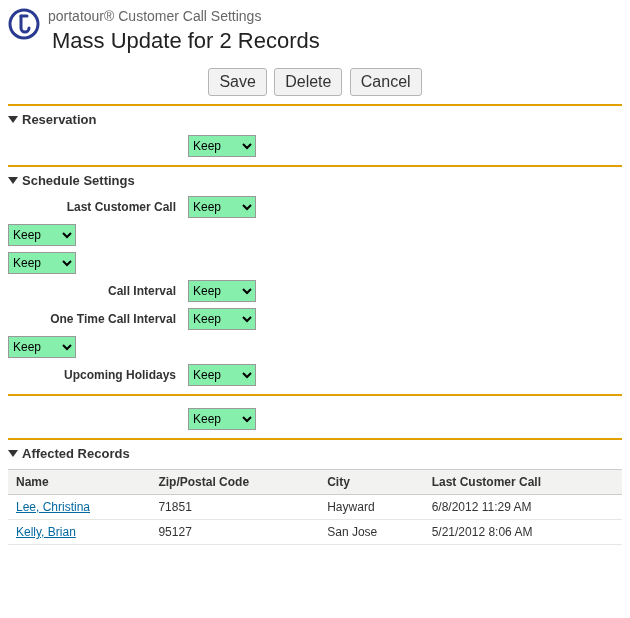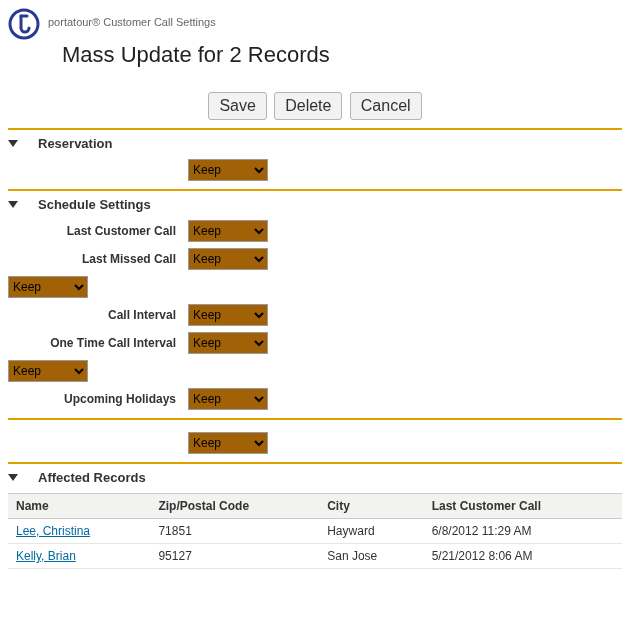--- a/index.html
+++ b/index.html
@@ -17,26 +17,25 @@
     align-items: flex-start;
     gap: 8px;
     margin-bottom: 10px;
   }
   .logo {
     width: 32px;
     height: 32px;
     flex-shrink: 0;
   }
   .header-text .breadcrumb {
-    font-size: 11px;
+    font-size: 14px;
     color: #666;
-    margin-top: 8px;
   }
   .header-text h1 {
-    margin: 14px;
+    margin: 4px;
     font-size: 22px;
     font-weight: normal;
     color: #222;
   }
   .button-row {
     text-align: center;
     margin: 10px 0 6px 0;
   }
   .button-row button {
     background: #f2f2f2;
@@ -52,21 +51,21 @@
     border-top: 2px solid #e0a000;
     margin-top: 8px;
     padding-top: 6px;
   }
   .section-title {
     display: flex;
     align-items: center;
     font-weight: bold;
     font-size: 13px;
     color: #333;
-    gap: 20px;
+    gap: 4px;
     margin-bottom: 8px;
   }
   .tri {
     width: 0; height: 0;
     border-left: 5px solid transparent;
     border-right: 5px solid transparent;
     border-top: 7px solid #333;
   }
   .field-row {
     display: flex;
@@ -75,25 +74,25 @@
   }
   .field-label {
     width: 180px;
     text-align: right;
     font-size: 12px;
     color: #333;
     font-weight: bold;
     padding-right: 12px;
   }
   select.keep {
-    width: 80px;
+    width: 68px;
     height: 22px;
     font-size: 12px;
     border: 1px solid #999;
-    background: #a16207;
+    background: #86efac;
   }
   table.records {
     width: 100%;
     border-collapse: collapse;
     margin-top: 4px;
   }
   table.records th {
     text-align: left;
     font-size: 12px;
     font-weight: bold;
@@ -154,21 +153,20 @@
   <div class="section-title">
     <span class="tri"></span>
     <span>Schedule Settings</span>
   </div>
 
   <div class="field-row">
     <div class="field-label">Last Customer Call</div>
     <select class="keep"><option>Keep</option></select>
   </div>
   <div class="field-row">
-    <div class="field-label">Last Missed Call</div>
     <select class="keep"><option>Keep</option></select>
   </div>
   <div class="field-row">
     <select class="keep"><option>Keep</option></select>
   </div>
   <div class="field-row">
     <div class="field-label">Call Interval</div>
     <select class="keep"><option>Keep</option></select>
   </div>
   <div class="field-row">

